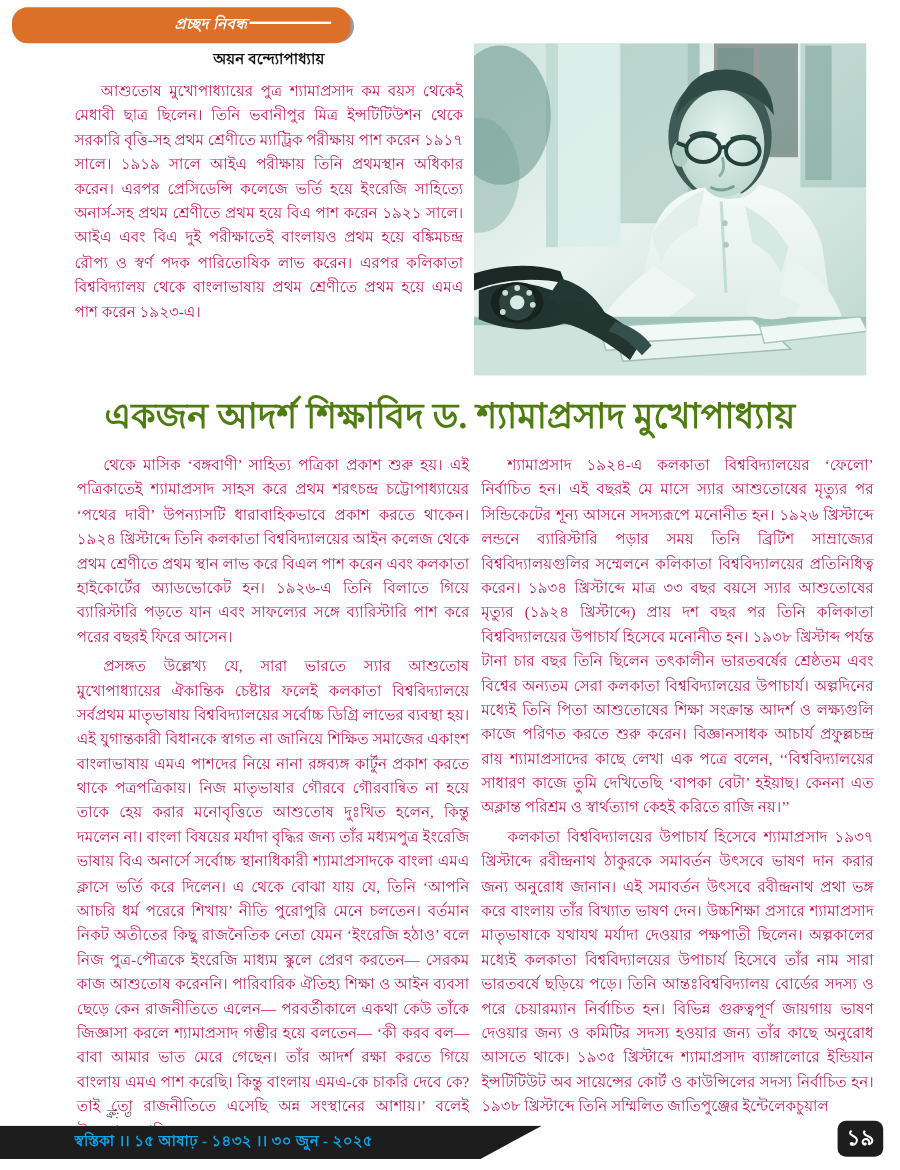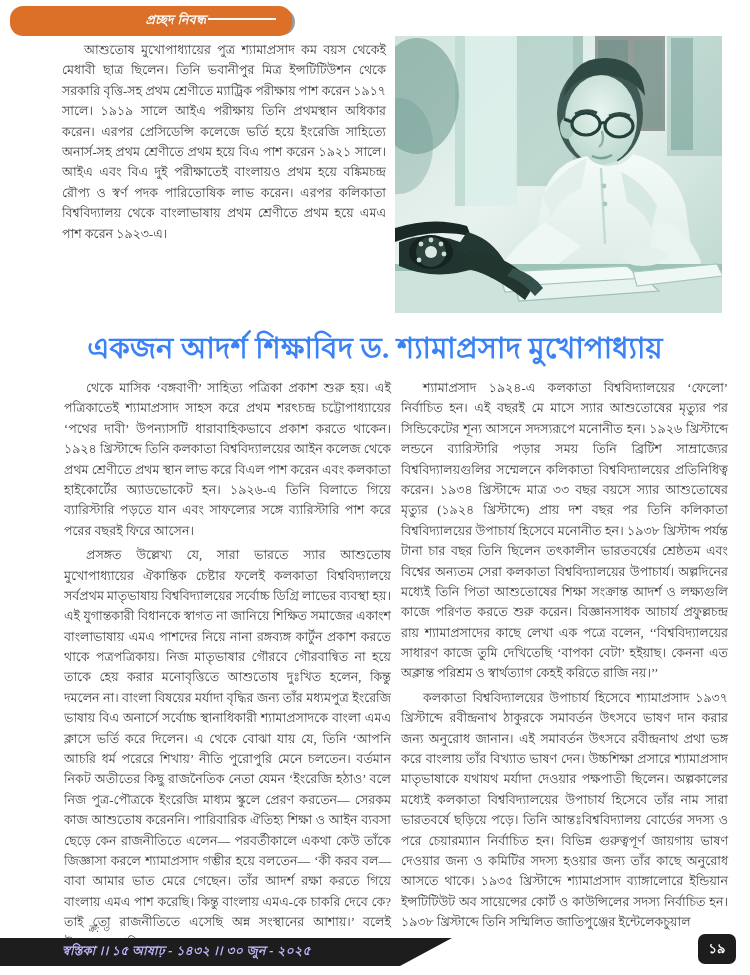--- a/index.html
+++ b/index.html
@@ -86,35 +86,35 @@
     text-align: center;
     font-weight: bold;
     font-size: 12.5px;
     color: #111;
     margin-bottom: 6px;
     letter-spacing: .1px;
   }
   .body-text {
     font-size: 12.6px;
     line-height: 1.62;
-    color: #404040;
+    color: #be185d;
     text-align: justify;
     text-justify: inter-word;
     hyphens: none;
   }
   .body-text p { margin: 0 0 0 0; text-indent: 22px; }
   .body-text p + p { margin-top: 4px; }
 
   
   .headline {
     position: absolute;
     left: 0; top: 333px;
     width: 750px;
     text-align: center;
-    color: #3b82f6;
+    color: #4d7c0f;
     font-size: 29px;
     font-weight: bold;
     letter-spacing: .2px;
     line-height: 1.1;
     white-space: nowrap;
   }
 
   
   .cols {
     position: absolute;
@@ -156,37 +156,36 @@
     top: 18px;
     width: 452px;
     height: 28px;
     background: #1d1d1d;
     clip-path: polygon(0 0, 452px 0, 400px 28px, 0 28px);
     display: flex;
     align-items: center;
     padding-left: 62px;
   }
   .footer-text {
-    color: #c4b5fd;
+    color: #0ea5e9;
     font-size: 12.5px;
     font-weight: bold;
     letter-spacing: .3px;
     white-space: nowrap;
-    font-style: italic;
   }
   .page-badge {
     position: absolute;
     right: 14px;
     top: 14px;
     width: 38px;
     height: 30px;
     background: #1d1d1d;
     border-radius: 7px;
     color: #ffffff;
-    font-size: 13px;
+    font-size: 18px;
     font-weight: bold;
     display: flex;
     align-items: center;
     justify-content: center;
   }
 </style>
 </head>
 <body>
 
 <div class="page">
@@ -290,20 +289,21 @@
 
         <path d="M72 196 q24 6 38 30 l-14 16 q-16 -24 -36 -28 z" fill="#233832"></path>
       </g>
 
       <path d="M74 214 q34 2 66 34 l-10 16 q-38 -30 -64 -32 z" fill="#22352f"></path>
       <path d="M118 232 q20 6 30 20 l-8 8 q-14 -16 -28 -20 z" fill="#35504a"></path>
     </svg>
   </div>
 
   <div class="intro-col">
+    <div class="byline">অয়ন বন্দ্যোপাধ্যায়</div>
     <div class="body-text">
       <p>আশুতোষ মুখোপাধ্যায়ের পুত্র শ্যামাপ্রসাদ কম বয়স থেকেই মেধাবী ছাত্র ছিলেন। তিনি ভবানীপুর মিত্র ইন্সটিটিউশন থেকে সরকারি বৃত্তি-সহ প্রথম শ্রেণীতে ম্যাট্রিক পরীক্ষায় পাশ করেন ১৯১৭ সালে।  ১৯১৯ সালে আইএ পরীক্ষায় তিনি প্রথমস্থান অধিকার করেন। এরপর প্রেসিডেন্সি কলেজে ভর্তি হয়ে ইংরেজি সাহিত্যে অনার্স-সহ প্রথম শ্রেণীতে প্রথম হয়ে বিএ পাশ করেন ১৯২১ সালে। আইএ এবং বিএ দুই পরীক্ষাতেই বাংলায়ও প্রথম হয়ে বঙ্কিমচন্দ্র রৌপ্য ও স্বর্ণ পদক পারিতোষিক লাভ করেন। এরপর কলিকাতা বিশ্ববিদ্যালয় থেকে বাংলাভাষায় প্রথম শ্রেণীতে প্রথম হয়ে এমএ পাশ করেন ১৯২৩-এ।</p>
     </div>
   </div>
 
   <div class="headline">একজন আদর্শ শিক্ষাবিদ ড. শ্যামাপ্রসাদ মুখোপাধ্যায়</div>
 
   <div class="cols">
     <div class="col left body-text">
       <p>থেকে মাসিক ‘বঙ্গবাণী’ সাহিত্য পত্রিকা প্রকাশ শুরু হয়। এই পত্রিকাতেই শ্যামাপ্রসাদ সাহস করে প্রথম শরৎচন্দ্র চট্টোপাধ্যায়ের ‘পথের দাবী’ উপন্যাসটি ধারাবাহিকভাবে প্রকাশ করতে থাকেন। ১৯২৪ খ্রিস্টাব্দে তিনি কলকাতা বিশ্ববিদ্যালয়ের আইন কলেজ থেকে প্রথম শ্রেণীতে প্রথম স্থান লাভ করে বিএল পাশ করেন এবং কলকাতা হাইকোর্টের অ্যাডভোকেট হন। ১৯২৬-এ তিনি বিলাতে গিয়ে ব্যারিস্টারি পড়তে যান এবং সাফল্যের সঙ্গে ব্যারিস্টারি পাশ করে পরের বছরই ফিরে আসেন।</p>

